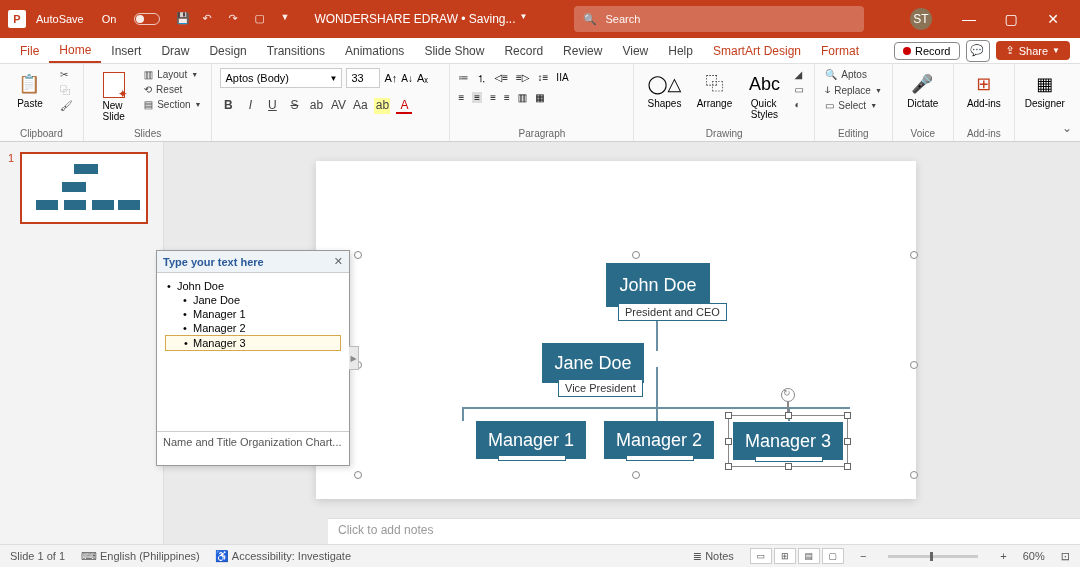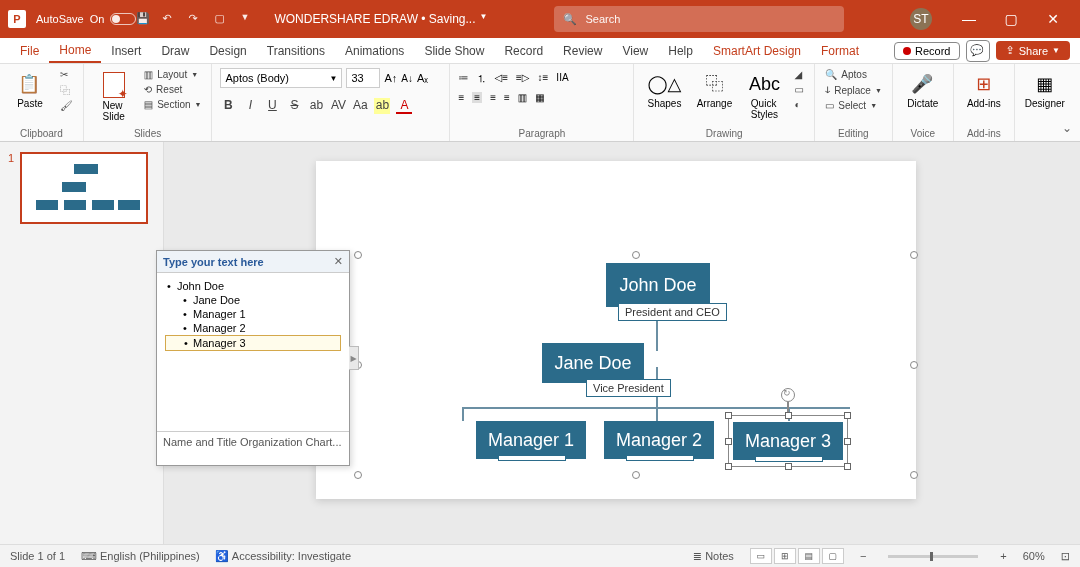--- a/index.html
+++ b/index.html
@@ -1,21 +1,21 @@
 <!DOCTYPE html>
 <html><head>
 <meta charset="utf-8">
 <style>
 * { box-sizing: border-box; margin: 0; padding: 0; font-family: 'Segoe UI', sans-serif; }
 body { width: 1080px; height: 567px; background: #f3f3f3; overflow: hidden; position: relative; }
 
 
 .titlebar { height: 38px; background: #c43e1c; display: flex; align-items: center; padding: 0 8px; color: #fff; font-size: 11px; }
 .titlebar .ppt-icon { width: 18px; height: 18px; background: #fff; border-radius: 2px; margin-right: 10px; display:flex; align-items:center; justify-content:center; color:#c43e1c; font-weight:bold; font-size:11px;}
-.autosave { display: flex; align-items: center; gap: 6px; margin-right: 0; }
+.autosave { display: flex; align-items: center; gap: 18px; margin-right: 16px; }
 .toggle { width: 26px; height: 12px; border: 1px solid rgba(255,255,255,.7); border-radius: 10px; position: relative; }
 .toggle::after { content: ''; position: absolute; width: 8px; height: 8px; background: rgba(255,255,255,.9); border-radius: 50%; top: 1px; left: 1px; }
 .qat { display: flex; gap: 12px; margin-right: 20px; align-items:center;}
 .qat .qi { width: 14px; height: 14px; opacity: .9; }
 .doc-title { font-size: 12px; margin-right: auto; display:flex; gap:4px;}
 .search-box { width: 290px; height: 26px; background: rgba(255,255,255,.25); border-radius: 4px; display: flex; align-items: center; padding: 0 10px; gap: 8px; margin-right: auto; color: rgba(255,255,255,.95); }
 .win-controls { display: flex; gap: 4px; margin-left: 12px; align-items:center;}
 .win-controls > div { width: 38px; height: 38px; display: flex; align-items: center; justify-content: center; font-size: 14px; }
 .user-badge { width: 22px; height: 22px; border-radius: 50%; background: #8b7355; display:flex; align-items:center; justify-content:center; font-size:12px; margin-right:6px;}
 
@@ -378,21 +378,21 @@
         <div class="org-line" style="left:430px;top:152px;width:2px;height:14px;"></div>
 
         <div class="org-box" style="left:248px;top:8px;width:104px;height:44px;">
             <span>John Doe</span>
           </div>
         <div class="org-sub" style="left:260px;top:48px;">President and CEO</div>
 
         <div class="org-box" style="left:184px;top:88px;width:102px;height:40px;">
             <span>Jane Doe</span>
           </div>
-        <div class="org-sub" style="left:200px;top:124px;margin-left:28px;">Vice President</div>
+        <div class="org-sub" style="left:200px;top:124px;">Vice President</div>
 
         <div class="org-box" style="left:118px;top:166px;width:110px;height:38px;">
             <span>Manager 1</span>
           </div>
         <div class="org-sub" style="left:140px;top:200px;width:68px;height:6px;padding:0;"></div>
 
         <div class="org-box" style="left:246px;top:166px;width:110px;height:38px;">
             <span>Manager 2</span>
           </div>
         <div class="org-sub" style="left:268px;top:200px;width:68px;height:6px;padding:0;"></div>
@@ -425,20 +425,21 @@
         <div class="tp-item">John Doe</div>
         <div class="tp-item tp-sub">Jane Doe</div>
         <div class="tp-item tp-sub">Manager 1</div>
         <div class="tp-item tp-sub">Manager 2</div>
         <div class="tp-item tp-sub tp-editing">Manager 3</div>
       </div>
       <div class="text-pane-ftr">Name and Title Organization Chart...</div>
       <div class="text-pane-handle">▶</div>
     </div>
 
+    <div class="notes-area"><span>Click to add notes</span></div>
   </div>
 </div>
 
 <div class="statusbar">
   <span>Slide 1 of 1</span>
   <span><span>⌨</span> <span>English (Philippines)</span></span>
   <span><span>♿</span> <span>Accessibility: Investigate</span></span>
   <div class="spacer"></div>
   <span>≣ <span>Notes</span></span>
   <div class="view-btns">

